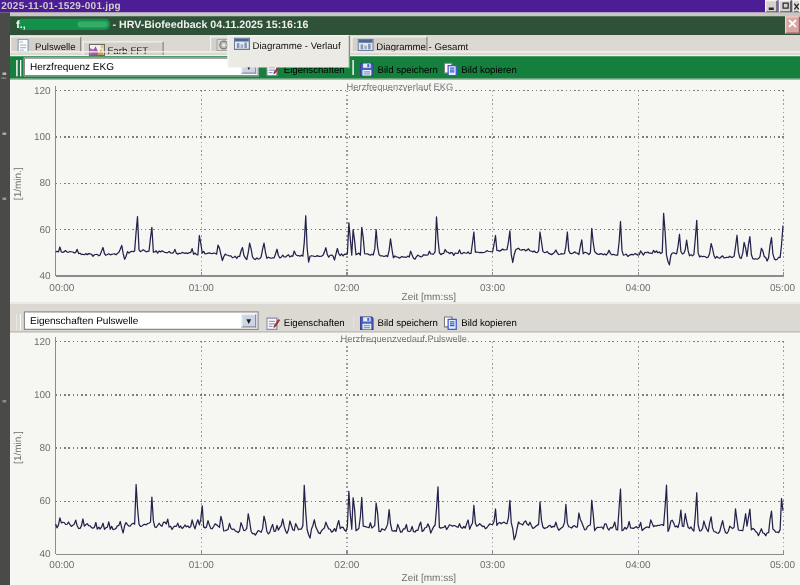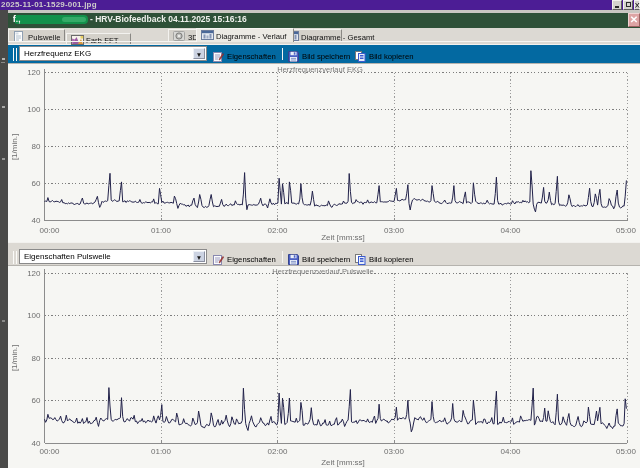--- a/index.html
+++ b/index.html
@@ -62,21 +62,21 @@
   <span style="position:absolute;left:19px;top:2.5px;font-size:7.7px;color:#111;white-space:nowrap;">Farb-FFT</span>
     </div>
   <div style="position:absolute;left:124px;top:1.5px;width:33px;height:11.5px;background:#d4d1ca;border:1px solid #8a8884;border-bottom:none;border-top-color:#f3f2ef;border-left-color:#f3f2ef;z-index:1;margin-left:36px;">
   <span style="position:absolute;left:4px;top:1px;line-height:0;"><svg width="12" height="10" viewBox="0 0 12 10">
           <rect x="0.5" y="0.5" width="11" height="9" rx="1" fill="#d8d8d5" stroke="#a5a5a2"></rect>
           <circle cx="6" cy="5" r="3.1" fill="#bcbcb9" stroke="#7c7c79"></circle>
           <circle cx="6" cy="5" r="1.3" fill="#ebebe8"></circle>
         </svg></span>
   <span style="position:absolute;left:19px;top:2.5px;font-size:7.7px;color:#111;white-space:nowrap;">3D-FFT</span>
     </div>
-  <div style="position:absolute;left:188px;top:0px;width:98px;height:14px;background:#eceae4;border:1px solid #8a8884;border-bottom:none;border-top-color:#f6f5f2;border-left-color:#f6f5f2;z-index:3;">
+  <div style="position:absolute;left:174px;top:0px;width:98px;height:26px;background:#eceae4;border:1px solid #8a8884;border-bottom:none;border-top-color:#f6f5f2;border-left-color:#f6f5f2;z-index:3;">
   <span style="position:absolute;left:4px;top:1px;line-height:0;"><svg width="13" height="10" viewBox="0 0 13 10">
           <rect x="0.5" y="0.5" width="12" height="9" fill="#e4e9f0" stroke="#6c7c9c"></rect>
           <rect x="1" y="1" width="11" height="2.2" fill="#4a6898"></rect>
           <rect x="2.5" y="4.5" width="2" height="4" fill="#8494b4"></rect>
           <rect x="5.5" y="5.5" width="2" height="3" fill="#a0acc4"></rect>
           <rect x="8.5" y="4" width="2" height="4.5" fill="#8494b4"></rect>
         </svg></span>
   <span style="position:absolute;left:19px;top:3px;font-size:7.7px;color:#111;white-space:nowrap;">Diagramme - Verlauf</span>
     </div>
   <div style="position:absolute;left:273px;top:1.5px;width:61px;height:11.5px;background:#d4d1ca;border:1px solid #8a8884;border-bottom:none;border-top-color:#f3f2ef;border-left-color:#f3f2ef;z-index:1;">
@@ -85,21 +85,21 @@
           <rect x="1" y="1" width="11" height="2.2" fill="#4a6898"></rect>
           <rect x="2.5" y="4.5" width="2" height="4" fill="#8494b4"></rect>
           <rect x="5.5" y="5.5" width="2" height="3" fill="#a0acc4"></rect>
           <rect x="8.5" y="4" width="2" height="4.5" fill="#8494b4"></rect>
         </svg></span>
   <span style="position:absolute;left:19px;top:2.5px;font-size:7.7px;color:#111;white-space:nowrap;">Diagramme - Gesamt</span>
     </div>
   <div style="position:absolute;left:0;top:13px;width:632px;height:1px;background:#f6f5f2;z-index:2;"></div>
 </div>
 
-<div style="position:absolute;left:8px;top:44px;width:632px;height:20px;background:#0369a1;border-top:1px solid #f2f1ee;">
+<div style="position:absolute;left:8px;top:44px;width:632px;height:20px;background:#15803d;border-top:1px solid #f2f1ee;">
   <div style="position:absolute;left:5px;top:3px;width:1px;height:13px;background:#9a9893;border-left:1px solid #fbfbf9;"></div>
   <div style="position:absolute;left:8px;top:3px;width:1px;height:13px;background:#9a9893;border-left:1px solid #fbfbf9;"></div>
   <div style="position:absolute;left:11px;top:1px;width:188px;height:15px;background:#fff;border:1px solid #8a8a8a;">
     <span style="position:absolute;left:4px;top:2px;font-size:8px;color:#000;">Herzfrequenz EKG</span>
     <div style="position:absolute;right:1px;top:1px;width:12px;height:11px;background:#ccd3e2;border:1px solid #eef1f6;border-right-color:#8a8fa0;border-bottom-color:#8a8fa0;text-align:center;font-size:6.5px;line-height:11px;color:#1a1a1a;">▼</div>
   </div>
   <div style="position:absolute;left:205px;top:2px;height:14px;">
     <span style="position:relative;top:1px;"><svg width="11" height="11" viewBox="0 0 11 11">
           <rect x="0.5" y="1.5" width="8" height="9" fill="#fcfcfc" stroke="#8888b0"></rect>
           <line x1="2" y1="4" x2="7" y2="4" stroke="#9a9ac0"></line>

